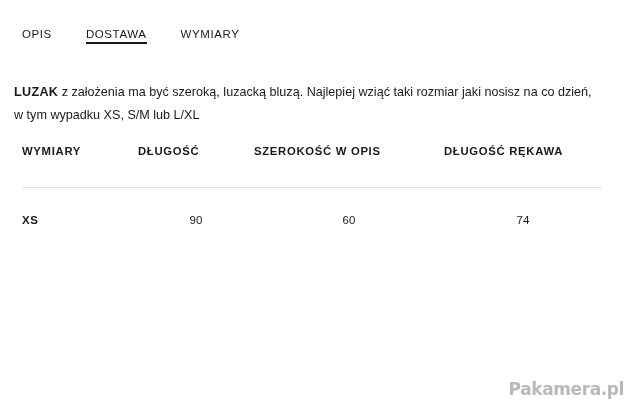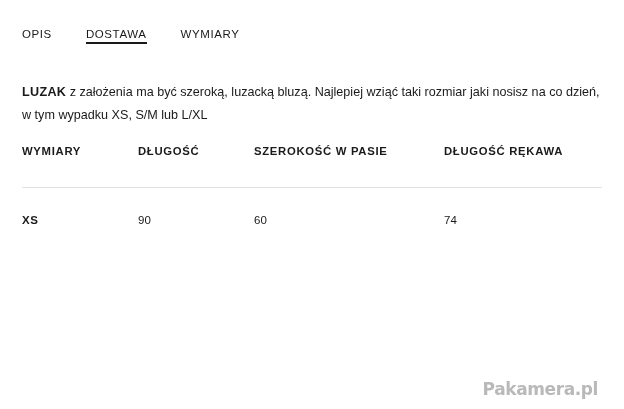--- a/index.html
+++ b/index.html
@@ -50,21 +50,21 @@
     position: absolute;
     left: 0;
     right: 0;
     bottom: 0px;
     height: 2px;
     background: #1a1a1a;
   }
   
   .intro {
     position: absolute;
-    left: 22px;
+    left: 14px;
     top: 68px;
     width: 580px;
     font-size: 12.6px;
     line-height: 1.85;
     color: #1a1a1a;
   }
   .intro b {
     font-weight: bold;
     letter-spacing: 0.3px;
   }
@@ -98,25 +98,26 @@
     padding: 26px 0 42px 0;
     border-top: 1px solid #e2e2e2;
     color: #1a1a1a;
     vertical-align: middle;
   }
   .size-table tbody td.label {
     font-weight: bold;
     letter-spacing: 0.5px;
   }
   .size-table tbody td.center {
+    text-align: center;
   }
   
   .watermark {
     position: absolute;
-    right: 26px;
+    right: 0;
     bottom: 10px;
     font-size: 17px;
     font-weight: bold;
     letter-spacing: -0.4px;
     color: #b9b9b9;
     font-family: "DejaVu Sans", sans-serif;
     user-select: none;
   }
   .watermark .dotpl {
     color: #b9b9b9;
@@ -145,21 +146,21 @@
     <colgroup>
       <col class="c0">
         <col class="c1">
         <col class="c2">
         <col class="c3">
     </colgroup>
     <thead>
       <tr>
         <th>WYMIARY</th>
         <th class="center">DŁUGOŚĆ</th>
-        <th class="center">SZEROKOŚĆ W PASIE</th>
+        <th class="center">SZEROKOŚĆ W OPIS</th>
         <th class="center">DŁUGOŚĆ RĘKAWA</th>
       </tr>
     </thead>
     <tbody>
       <tr>
         <td class="label">XS</td>
         <td class="center">90</td>
         <td class="center">60</td>
         <td class="center">74</td>
       </tr>

